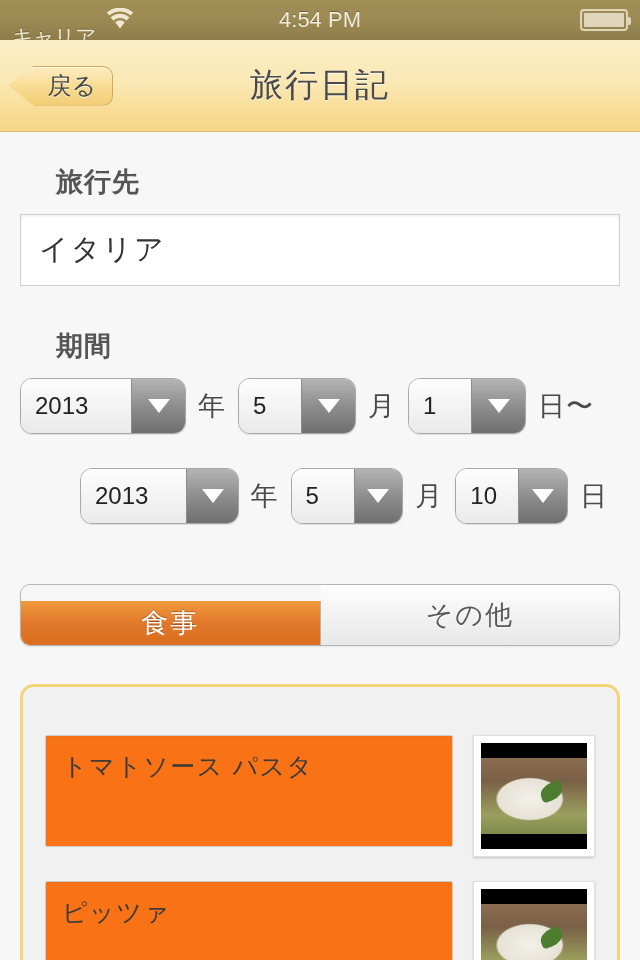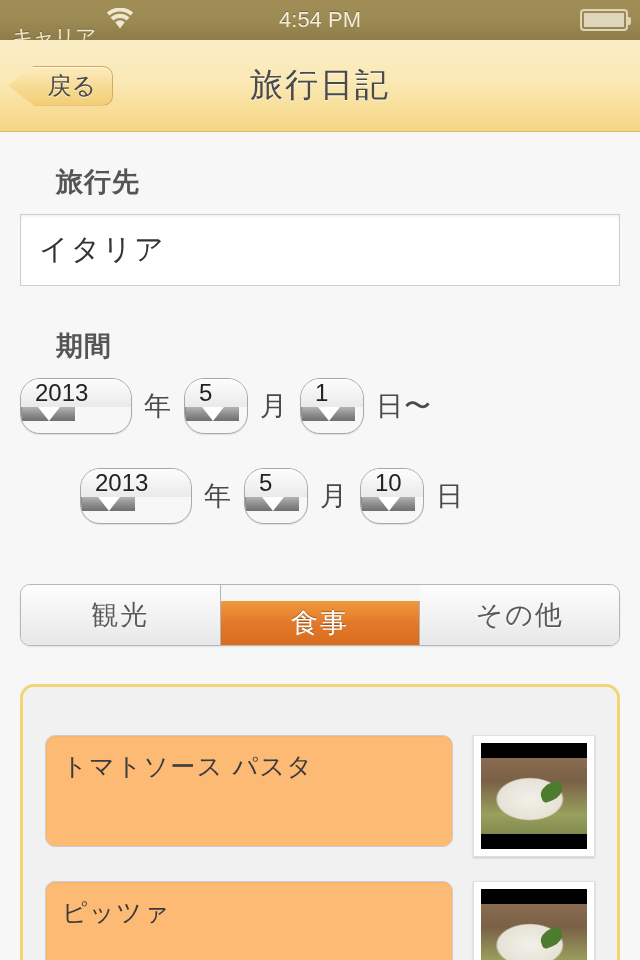--- a/index.html
+++ b/index.html
@@ -150,24 +150,23 @@
     align-items: center;
     margin-top: 14px;
   }
   .date-row.row-2 { margin-top: 34px; padding-left: 60px; }
 
   .select-wrap {
     display: flex;
     align-items: stretch;
     height: 56px;
     border: 1px solid #a8a8a8;
-    border-radius: 20px;
+    border-radius: 12px;
     overflow: hidden;
     box-shadow: 0 1px 1px rgba(0,0,0,0.10);
-    flex-direction: column;
   }
   .select-value {
     background: linear-gradient(to bottom, #fdfdfd 0%, #eaeaea 100%);
     display: flex;
     align-items: center;
     padding: 0 14px;
     font-size: 24px;
     color: #222;
     min-width: 62px;
   }
@@ -237,23 +236,23 @@
   }
   .entry-row {
     display: flex;
     align-items: flex-start;
     gap: 20px;
     margin-bottom: 24px;
   }
   .entry-note {
     flex: 1;
     height: 112px;
-    background: #fdba74;
+    background: #f97316;
     border: 1px solid #cccccc;
-    border-radius: 10px;
+    border-radius: 2px;
     font-size: 25px;
     color: #3b3b3b;
     padding: 14px 16px;
     font-family: inherit;
     resize: none;
     letter-spacing: 1.5px;
     line-height: 1.3;
     box-shadow: inset 0 1px 2px rgba(0,0,0,0.04);
   }
   .thumb {
@@ -369,21 +368,20 @@
     <div class="select-wrap">
       <div class="select-value w-day">10</div>
       <div class="select-arrow">
           <span class="caret"></span>
         </div>
     </div>
     <span class="unit-label">日</span>
   </div>
 
   <div class="segmented">
-    <div class="segment">観光</div>
     <div class="segment active">食事</div>
     <div class="segment">その他</div>
   </div>
 
   <div class="entry-panel">
 
     <div class="entry-row">
       <textarea class="entry-note" style="">トマトソース パスタ</textarea>
       <div class="thumb">
         <div class="thumb-inner">

